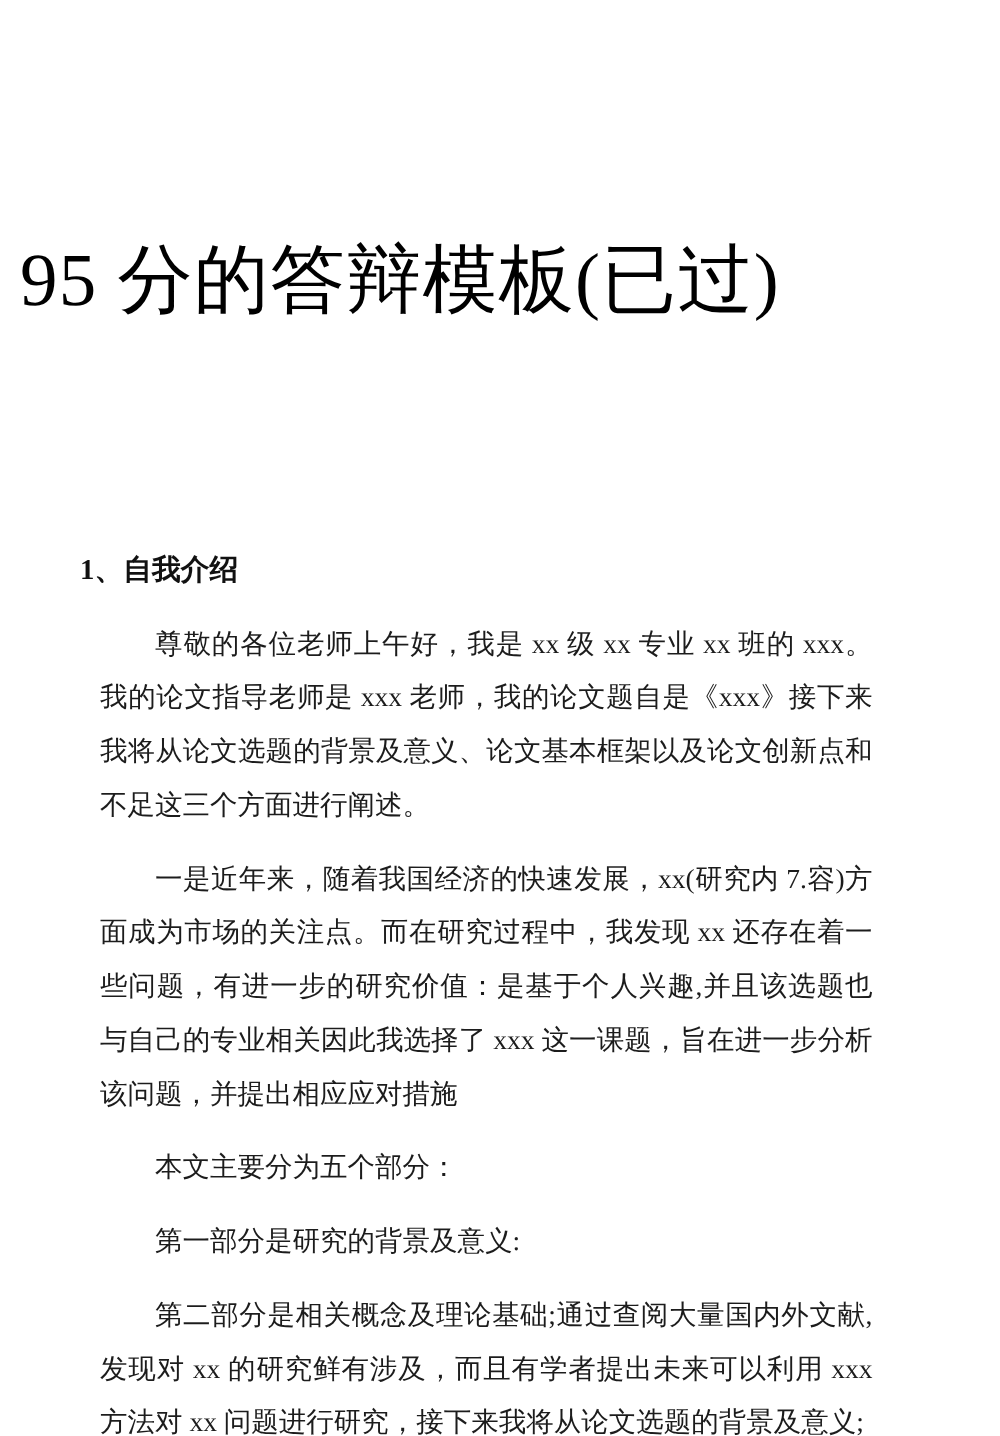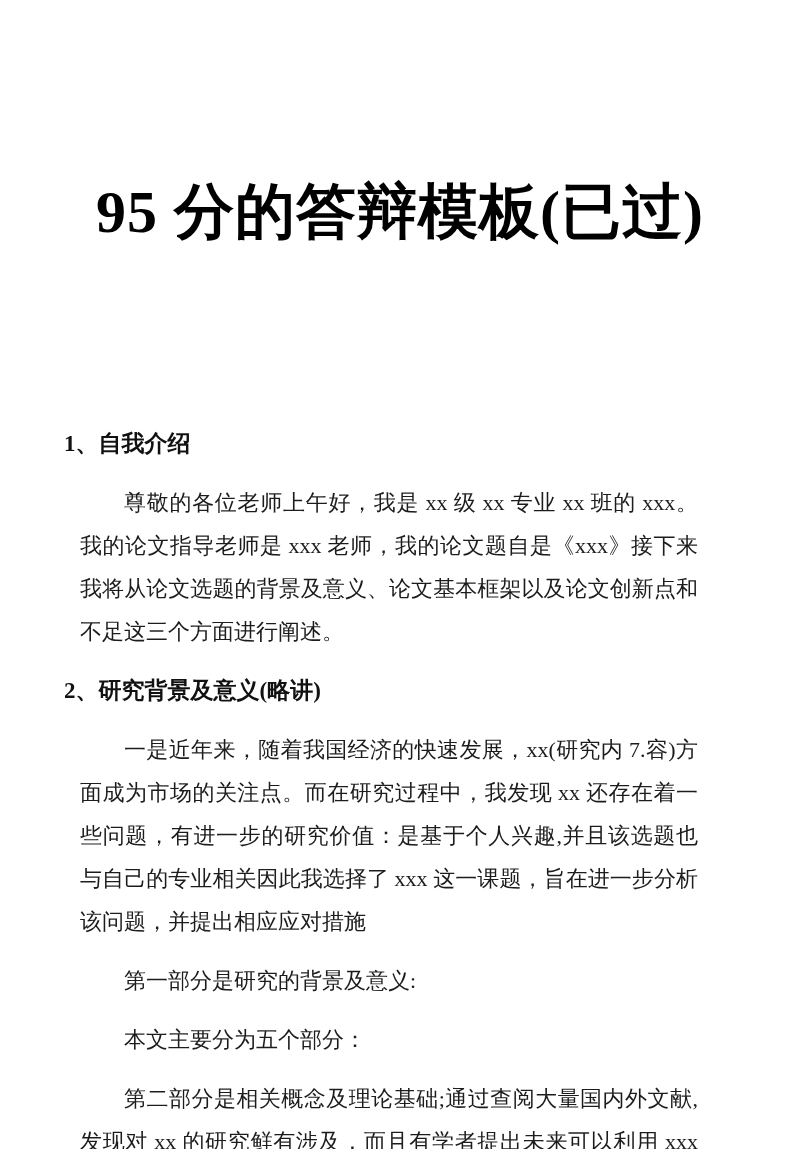--- a/index.html
+++ b/index.html
@@ -12,25 +12,25 @@
     width: 800px;
     height: 1149px;
     margin: 0 auto;
     background: #ffffff;
     overflow: hidden;
     font-family: "Liberation Serif", "DejaVu Serif", serif;
     color: #1a1a1a;
   }
   .doc-title {
     padding-top: 166px;
-    margin: 4px;
-    text-align: center;
+    margin: 16px;
+    text-align: left;
     font-size: 60px;
     line-height: 84px;
-    font-weight: 700;
+    font-weight: 400;
     color: #000000;
     letter-spacing: 1px;
     white-space: nowrap;
   }
   .content {
     padding: 0 86px 0 64px;
     font-family: Liberation Serif, serif;
   }
   .section-heading {
     margin: 0;
@@ -55,21 +55,20 @@
 <body>
 
 <div class="page">
   <h1 class="doc-title">95 分的答辩模板(已过)</h1>
 
   <div class="content">
 
     <h2 class="section-heading first">1、自我介绍</h2>
     <p class="body-para">尊敬的各位老师上午好，我是 xx 级 xx 专业 xx 班的 xxx。我的论文指导老师是 xxx 老师，我的论文题自是《xxx》接下来我将从论文选题的背景及意义、论文基本框架以及论文创新点和不足这三个方面进行阐述。</p>
 
-    <h2 class="section-heading">2、研究背景及意义(略讲)</h2>
     <p class="body-para">一是近年来，随着我国经济的快速发展，xx(研究内 7.容)方面成为市场的关注点。而在研究过程中，我发现 xx 还存在着一些问题，有进一步的研究价值：是基于个人兴趣,并且该选题也与自己的专业相关因此我选择了 xxx 这一课题，旨在进一步分析该问题，并提出相应应对措施</p>
 
+    <p class="body-para">本文主要分为五个部分：</p>
     <p class="body-para">第一部分是研究的背景及意义:</p>
-    <p class="body-para">本文主要分为五个部分：</p>
     <p class="body-para">第二部分是相关概念及理论基础;通过查阅大量国内外文献,发现对 xx 的研究鲜有涉及，而且有学者提出未来可以利用 xxx 方法对 xx  问题进行研究，接下来我将从论文选题的背景及意义;</p>
 
   </div>
 </div>
 
 </body></html>

